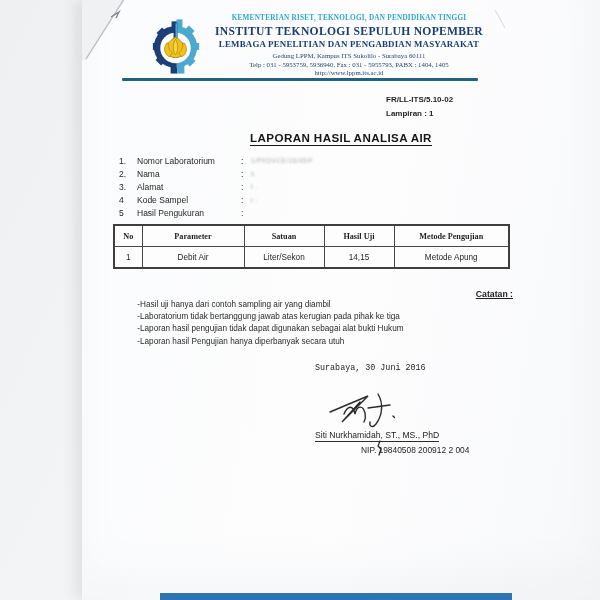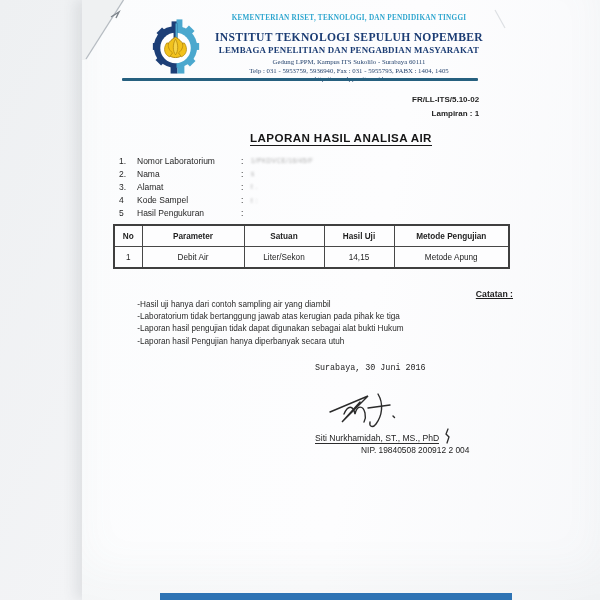--- a/index.html
+++ b/index.html
@@ -12,56 +12,56 @@
   .paper{
     position:absolute;left:82px;top:0;width:518px;height:600px;
     background:linear-gradient(100deg,#fbfcfd 0%,#fdfdfe 55%,#f7f8fa 100%);
     box-shadow:-7px 0 12px rgba(60,70,80,0.10), inset 0 -30px 40px rgba(120,130,140,0.05);
   }
   .marks{position:absolute;left:0;top:0;width:600px;height:600px;pointer-events:none;}
   
   .logo{position:absolute;left:145px;top:13px;width:63px;height:64px;}
   .head-text{position:absolute;left:208px;top:13px;width:282px;text-align:center;font-family:Liberation Serif, serif;}
   .ministry{font-size:7.2px;font-weight:bold;color:#2ea6cf;letter-spacing:.25px;line-height:10px;}
-  .institute{font-size:11.6px;font-weight:bold;color:#1c3d74;letter-spacing:.3px;line-height:13px;margin-top:8px;}
+  .institute{font-size:11.6px;font-weight:bold;color:#1c3d74;letter-spacing:.3px;line-height:13px;margin-top:2px;}
   .department{font-size:8.9px;font-weight:bold;color:#1c3d74;letter-spacing:.2px;line-height:11px;margin-top:1px;}
   .addr{font-size:6.8px;color:#27456f;line-height:8.6px;margin-top:2px;}
   .addr2{font-size:6.8px;color:#27456f;line-height:8.6px;}
   .site{font-size:6.8px;color:#27456f;line-height:8.6px;}
   .rule{position:absolute;left:122px;top:78px;width:356px;height:3px;background:#26607f;border-radius:1px;}
   
-  .ref{position:absolute;left:412px;top:93px;font-size:8px;font-weight:bold;color:#1f1f1f;line-height:13.5px;text-align:right;}
+  .ref{position:absolute;left:386px;top:93px;font-size:8px;font-weight:bold;color:#1f1f1f;line-height:13.5px;}
   
   .title-wrap{position:absolute;left:82px;top:128px;width:518px;text-align:center;}
   .title{font-size:11.6px;font-weight:bold;letter-spacing:.4px;color:#161616;
          border-bottom:1.6px solid #161616;padding-bottom:1px;display:inline-block;}
   
   .details{position:absolute;left:119px;top:154px;width:330px;}
   .d-row{display:flex;height:13.2px;align-items:center;font-size:8.5px;color:#262626;}
   .d-no{width:18px;}
   .d-label{width:104px;}
   .d-colon{width:10px;}
   .d-val{flex:1;}
   .redacted{filter:blur(1.1px);opacity:.5;font-size:6.3px;letter-spacing:.5px;color:#555;}
   
   table.result{position:absolute;left:113px;top:224px;border-collapse:collapse;table-layout:fixed;
     width:395px;border:2.4px solid #3f3f3f;background:#fdfdfe;}
   table.result th,table.result td{border:1.5px solid #474747;text-align:center;color:#1e1e1e;
     font-size:8.2px;padding:0;height:20px;overflow:hidden;white-space:nowrap;}
-  table.result th{font-weight:bold;}
+  table.result th{font-weight:bold;font-family:Liberation Serif, serif;}
   
   .notes{position:absolute;left:113px;top:289px;width:400px;text-align:right;}
   .notes-heading{font-size:8.7px;font-weight:bold;color:#1d1d1d;text-decoration:underline;}
   .note-row{display:flex;font-size:8.2px;color:#2a2a2a;line-height:12.2px;}
   .note-row:first-of-type{margin-top:3px;}
   .note-dash{width:14px;margin-left:13px;}
   
   .signoff{position:absolute;left:315px;top:362px;font-size:8.4px;color:#232323;line-height:13.8px;font-family:Liberation Mono, monospace;}
   .signature{position:absolute;left:320px;top:390px;width:100px;height:44px;}
-  .sig-name-row{position:absolute;left:315px;top:430px;display:flex;align-items:flex-end;}
+  .sig-name-row{position:absolute;left:315px;top:430px;display:flex;align-items:center;flex-direction:column;}
   .sig-name{font-size:8.6px;color:#1d1d1d;border-bottom:1.1px solid #2c2c2c;padding-bottom:.5px;}
   .pen-mark{margin-left:5px;margin-top:-2px;}
   .sig-nip{position:absolute;left:315px;top:445px;font-size:8.4px;color:#232323;padding-left:46px;}
   
   .footer-bar{position:absolute;left:160px;top:593px;width:352px;height:7px;background:#2e73b4;}
 </style>
 </head>
 <body>
 
 <div class="paper"></div>

